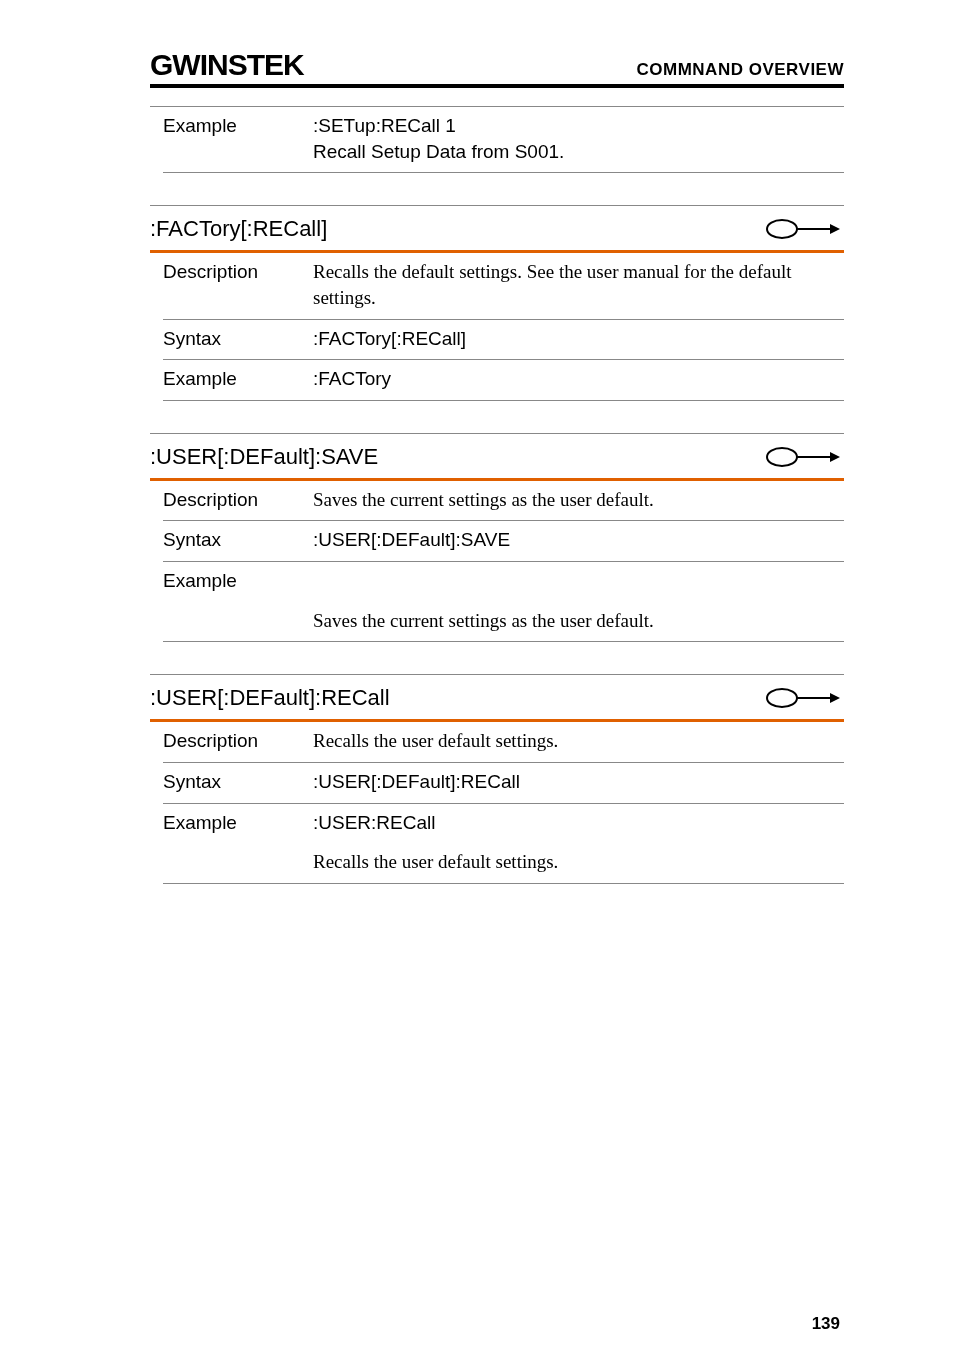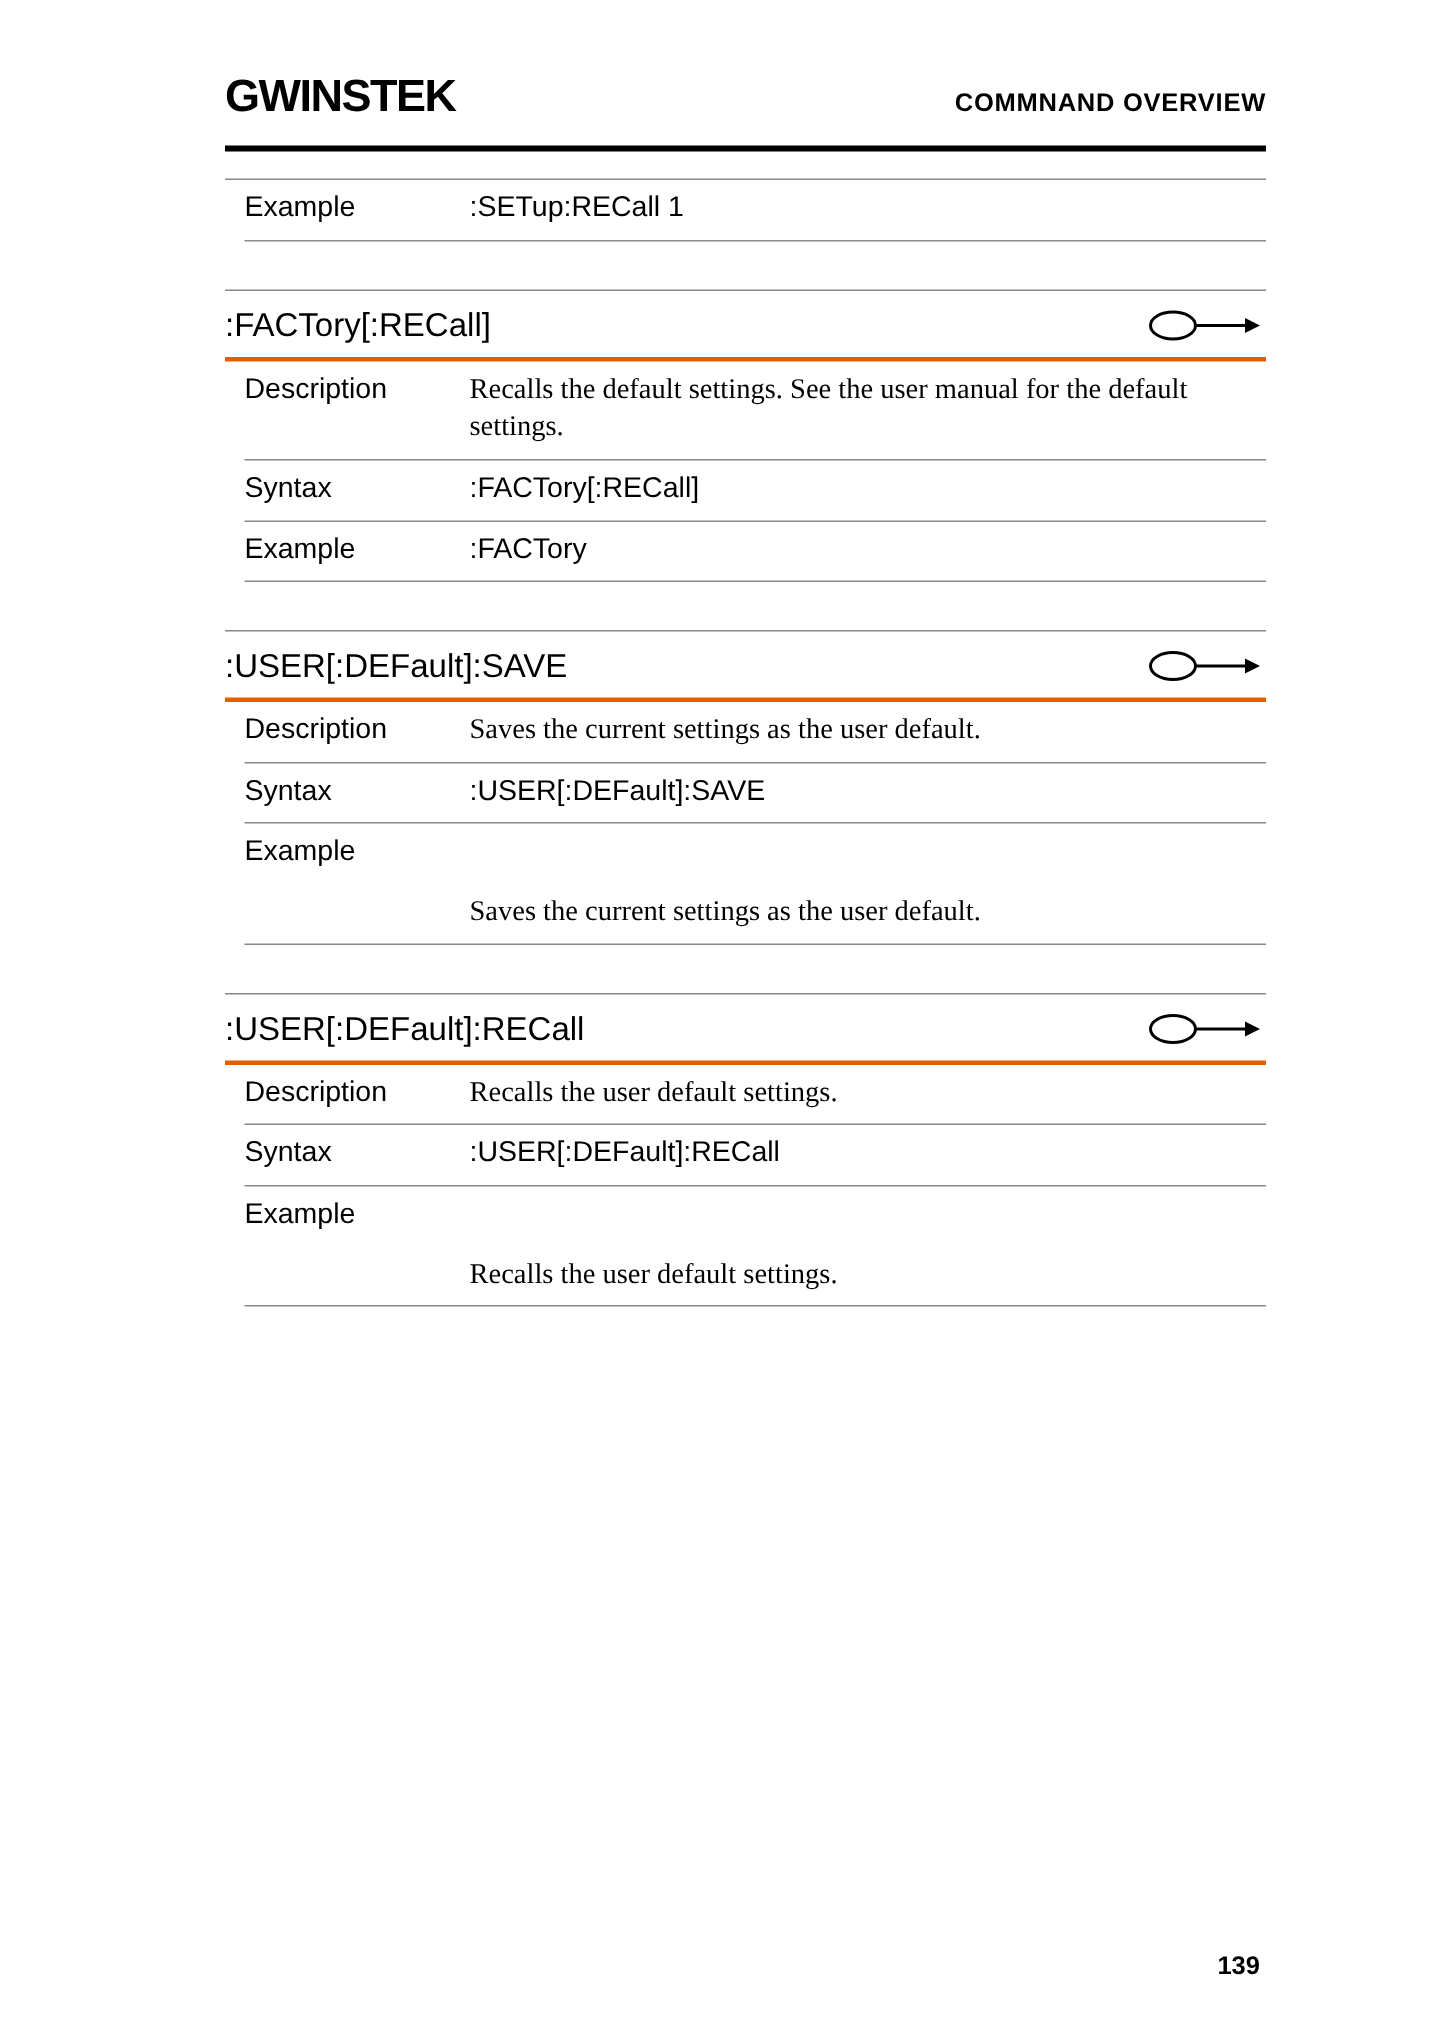--- a/index.html
+++ b/index.html
@@ -12,21 +12,21 @@
     width: 954px;
   }
   .page {
     padding: 48px 110px 48px 150px;
   }
   .header-row {
     display: flex;
     justify-content: space-between;
     align-items: baseline;
     border-bottom: 4px solid #000;
-    padding-bottom: 15px;
+    padding-bottom: 2px;
     margin-bottom: 18px;
   }
   .logo {
     font-family: "Arial Black", Arial, sans-serif;
     font-weight: 900;
     font-size: 30px;
     letter-spacing: -1px;
     color: #000;
   }
   .page-header-right {
@@ -93,20 +93,21 @@
   <div class="header-row">
     <span class="logo">GWINSTEK</span>
     <span class="page-header-right">COMMNAND OVERVIEW</span>
   </div>
 
   <div class="top-block">
     <div class="row">
       <div class="label">Example</div>
       <div class="value">
         <span class="mono">:SETup:RECall 1</span><br>
+        <span class="mono">Recall Setup Data from S001.</span>
       </div>
     </div>
   </div>
 
   <div id="sections-container">
       <div class="section">
         <div class="section-title-row">
           <span class="section-title">:FACTory[:RECall]</span>
           <span class="set-icon">
             <svg width="80" height="26" viewBox="0 0 80 26">
@@ -170,20 +171,21 @@
         <div class="row">
           <div class="label">Description</div>
           <div class="value">Recalls the user default settings.</div>
         </div>
         <div class="row">
           <div class="label">Syntax</div>
           <div class="value"><span class="mono">:USER[:DEFault]:RECall</span></div>
         </div>
         <div class="row no-border">
           <div class="label">Example</div>
+          <div class="value"><span class="mono">:USER:RECall</span></div>
         </div>
         <div class="row">
           <div class="label"></div>
           <div class="value">Recalls the user default settings.</div>
         </div>
       </div>
     </div>
 
   <div class="page-number">139</div>
 

